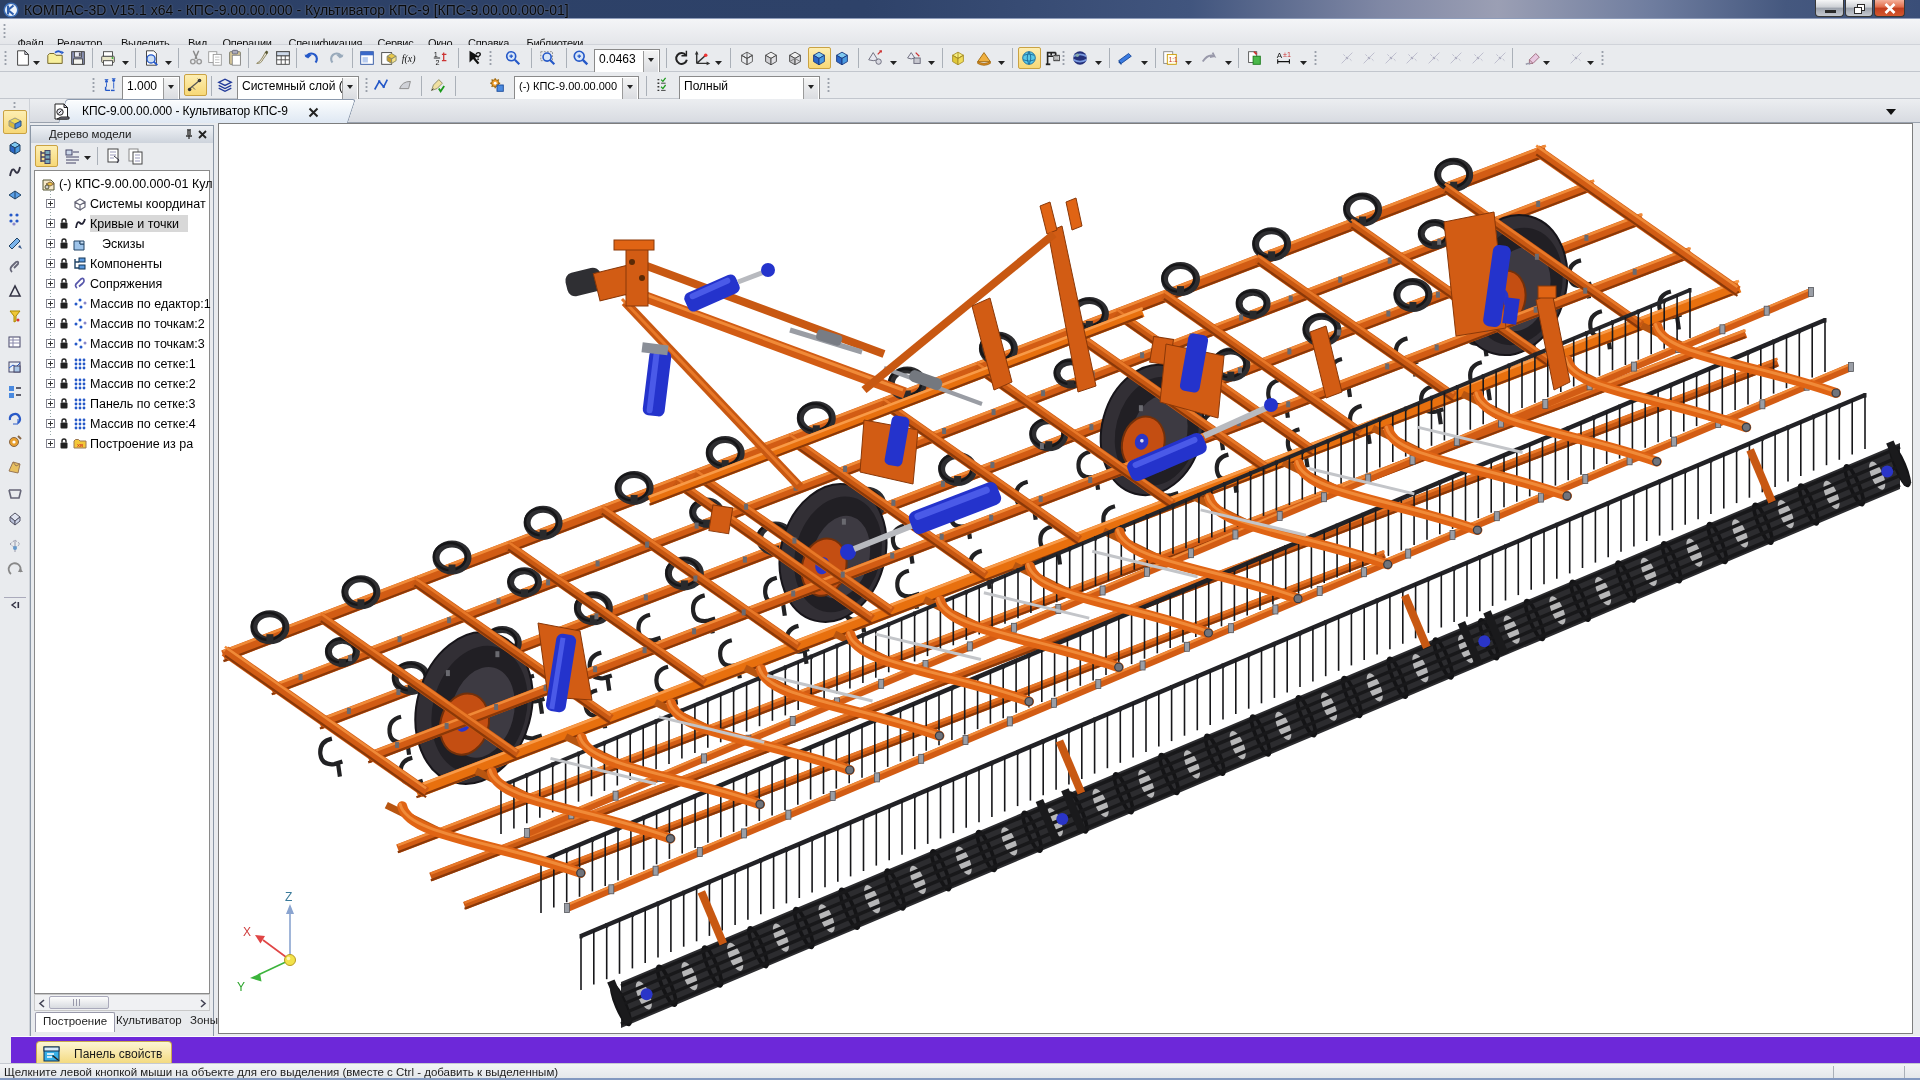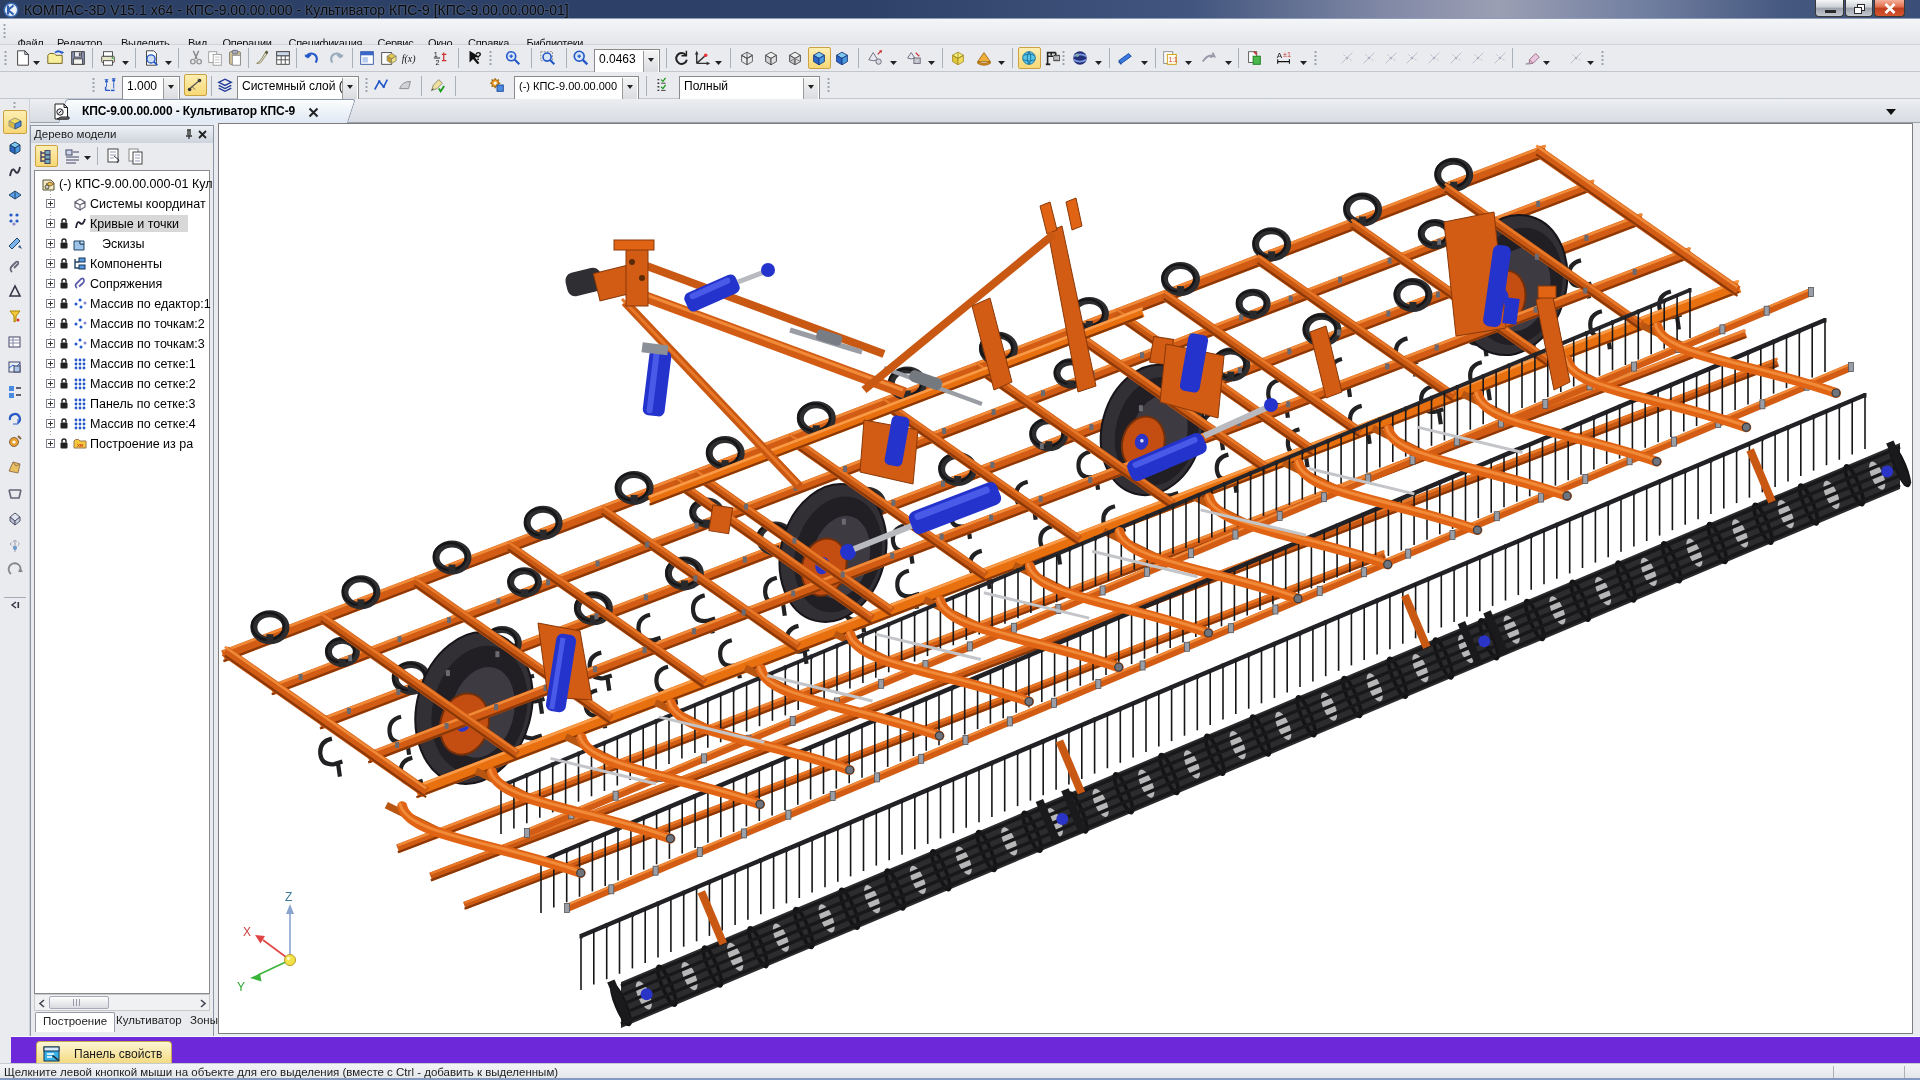--- a/index.html
+++ b/index.html
@@ -448,21 +448,21 @@
 <div class="abs" id="tabrow">
     <div id="doctab"></div>
     <div id="doctabc">
       <svg class="abs" style="left:22px;top:2px" width="18" height="19" viewBox="0 0 18 19">
         <path d="M3 2 h9 l3.5 3.5 V17 H3 z" fill="#fff" stroke="#222"></path>
         <path d="M12 2 l3.5 3.5 H12 z" fill="#ccd" stroke="#222"></path>
         <circle cx="8" cy="10" r="3.2" fill="#e8e8f0" stroke="#222"></circle>
         <path d="M6.5 11.5 l3 -3" stroke="#222"></path>
         <path d="M5 17 l4 -2 8 0 0 2 z" fill="#889" stroke="#222"></path>
       </svg>
-      <div class="abs" style="left:52px;top:4px;font-size:12px;font-weight:bold;letter-spacing:-0.1px;color:#000;white-space:nowrap">КПС-9.00.00.000 - Культиватор КПС-9</div>
+      <div class="abs" style="left:52px;top:4px;font-size:12px;font-weight:normal;letter-spacing:-0.1px;color:#000;white-space:nowrap">КПС-9.00.00.000 - Культиватор КПС-9</div>
       <svg class="abs" style="left:278px;top:7px" width="11" height="11" viewBox="0 0 11 11">
         <path d="M1.5 1.5 L9.5 9.5 M9.5 1.5 L1.5 9.5" stroke="#222" stroke-width="2"></path>
       </svg>
     </div>
     <svg class="abs" style="left:1855px;top:8px" width="12" height="9" viewBox="0 0 12 9">
       <path d="M1 2 h10 l-5 6 z" fill="#111"></path>
     </svg>
   </div>
 <div class="abs" id="viewport"></div>
 <svg class="abs" style="left:218px;top:123px" width="1695" height="911" viewBox="218 123 1695 911">
@@ -1620,21 +1620,21 @@
       <path d="M14 8 l3 4 -5 0 z" fill="#888"></path>
     </svg>
     <div class="abs" style="left:4px;top:498px;width:22px;height:8px;border-top:1px solid #aab;"></div>
     <svg class="abs" style="left:8px;top:502px" width="12" height="8" viewBox="0 0 12 8">
       <path d="M8 1 L4 4 L8 7" fill="none" stroke="#334" stroke-width="1.4"></path>
       <rect x="9.5" y="1" width="1.6" height="6" fill="#334"></rect>
     </svg>
   </div>
 <div class="abs" id="treepanel">
     <div id="tphead">
-      <span style="position:absolute;left:3px;top:2px">Дерево модели</span>
+      <span style="position:absolute;left:18px;top:2px">Дерево модели</span>
       <svg class="abs" style="left:152px;top:3px" width="11" height="11" viewBox="0 0 11 11">
         <path d="M4 1 h4 M6 1 v6 M3 7 h6 M6 7 v3" stroke="#333" stroke-width="1.3" fill="none"></path>
         <rect x="4" y="2" width="4" height="4" fill="#666"></rect>
       </svg>
       <svg class="abs" style="left:166px;top:3px" width="11" height="11" viewBox="0 0 11 11">
         <path d="M2 2 L9 9 M9 2 L2 9" stroke="#222" stroke-width="1.8"></path>
       </svg>
     </div>
     <div id="tptools">
       <div class="abs" style="left:4px;top:2px;width:23px;height:22px;background:linear-gradient(#fdeeb2,#f7d877);border:1px solid #caa242;border-radius:2px"></div>

